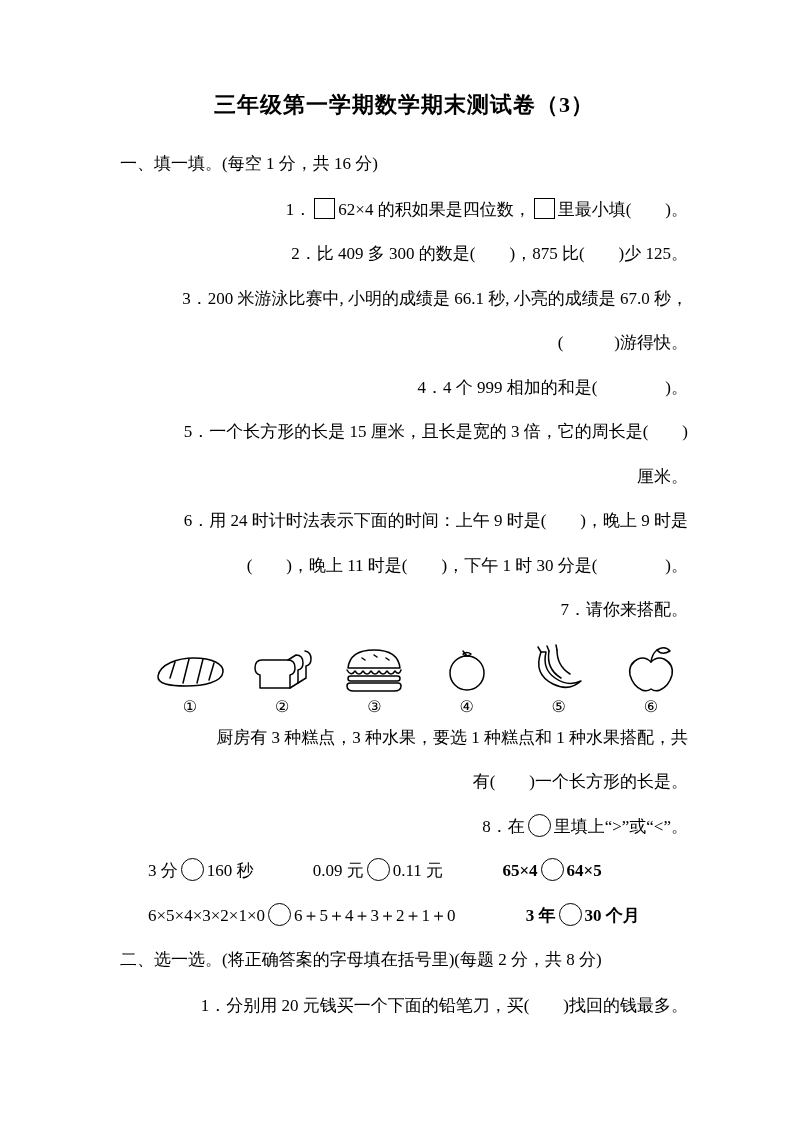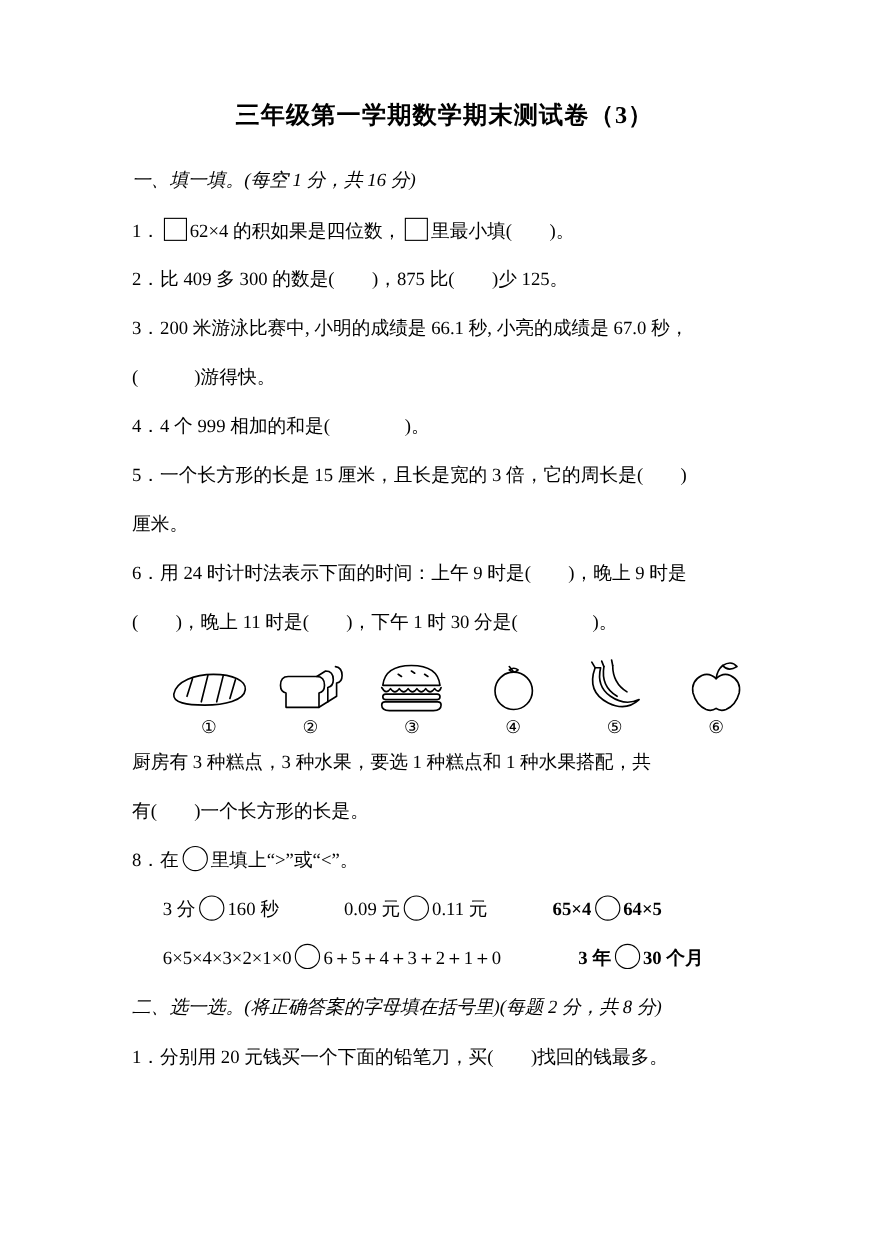--- a/index.html
+++ b/index.html
@@ -12,23 +12,23 @@
     font-size:17px;line-height:1.5;
     padding:88px 105px 0 120px;
     overflow:hidden;
   }
   .title{
     text-align:center;
     font-size:22px;font-weight:bold;
     letter-spacing:1px;
     margin:0 0 30px 0;
   }
-  .line{margin:0 0 19px 0;}
+  .line{margin:0 0 19px 0;text-align:right;}
   .indent{}
-  .heading{margin:0 0 20px 0;font-style:italic;}
+  .heading{margin:0 0 20px 0;}
   .blankbox{
     display:inline-block;width:19px;height:19px;
     border:1px solid #000;vertical-align:-4px;margin:0 3px;
   }
   .ring{
     display:inline-block;width:21px;height:21px;
     border:1px solid #000;border-radius:50%;
     vertical-align:-5px;margin:0 3px;
   }
   .food-row{
@@ -69,20 +69,21 @@
   <div class="line indent">(　　　)游得快。</div>
 
   <div class="line">4．4 个 999 相加的和是(　　　　)。</div>
 
   <div class="line">5．一个长方形的长是 15 厘米，且长是宽的 3 倍，它的周长是(　　)</div>
   <div class="line indent">厘米。</div>
 
   <div class="line">6．用 24 时计时法表示下面的时间：上午 9 时是(　　)，晚上 9 时是</div>
   <div class="line indent">(　　)，晚上 11 时是(　　)，下午 1 时 30 分是(　　　　)。</div>
 
+  <div class="line">7．请你来搭配。</div>
 
   <div class="food-row">
 
     <div class="food-item">
       <span>
         <svg width="80" height="52" viewBox="0 0 80 52">
           <path d="M8 34 C10 22 28 16 44 16 C62 16 74 22 73 30 C72 40 54 44 36 44 C20 44 7 42 8 34 Z"></path>
           <path d="M25 20 L20 36"></path>
             <path d="M39 17 L33 41"></path>
             <path d="M53 17 L47 41"></path>

